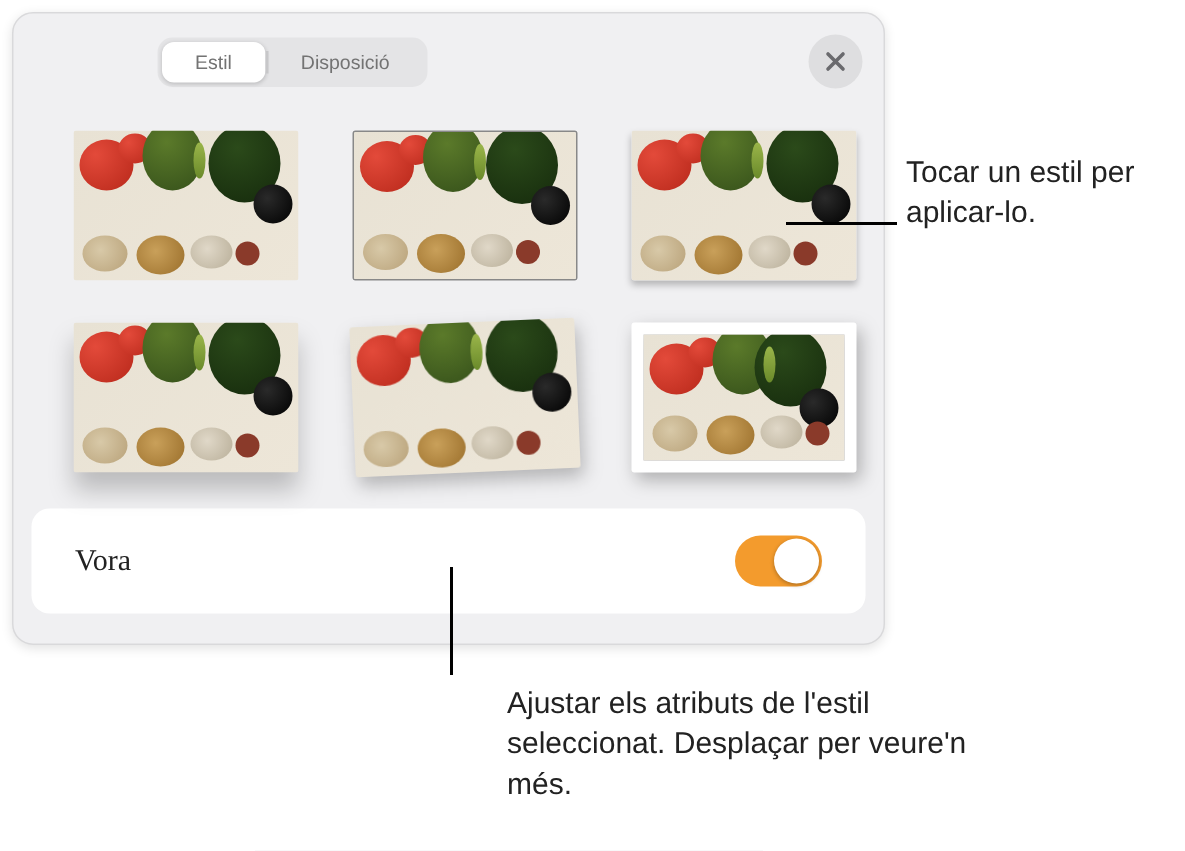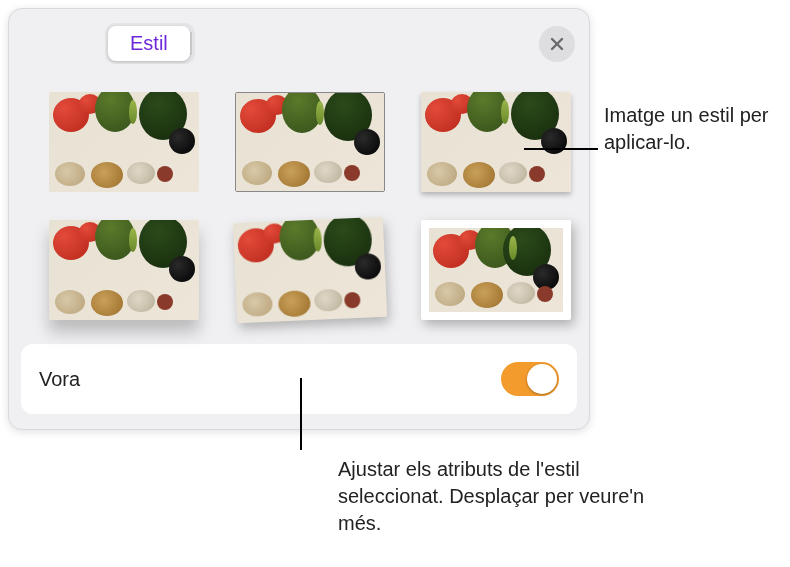--- a/index.html
+++ b/index.html
@@ -32,22 +32,22 @@
   .seg {
     display: flex;
     background: #e4e4e6;
     border-radius: 10px;
     padding: 3px;
     flex: 0 0 auto;
     margin-left: 82px;
   }
   .seg-item {
     padding: 6px 22px;
-    font-size: 20px;
-    color: #6d28d9;
+    font-size: 13px;
+    color: #737373;
     border-radius: 8px;
     cursor: pointer;
     user-select: none;
   }
   .seg-item.active {
     background: #fff;
     box-shadow: 0 1px 3px rgba(0,0,0,0.18);
     font-weight: 500;
   }
   .seg-div {
@@ -127,24 +127,25 @@
     border: 8px solid #fff;
   }
   .thumb.style3 .thumb-img {
     box-shadow: 0 3px 5px rgba(0,0,0,0.25);
   }
 
   .border-row {
     margin: 14px 12px 0 12px;
     background: #fff;
     border-radius: 12px;
-    padding: 18px 18px;
+    padding: 18px 29px;
     display: flex;
     align-items: center;
     justify-content: space-between;
+    font-family: Liberation Serif, serif;
   }
   .border-row .label {
     font-size: 20px;
     color: #222;
   }
   .switch {
     width: 58px;
     height: 34px;
     border-radius: 17px;
     background: #f39b2d;
@@ -182,20 +183,21 @@
 </head>
 <body>
 
 <div class="panel">
 
   <div class="tabbar">
     <div class="seg">
       <div class="seg-item active">Estil</div>
       <div class="seg-div"></div>
       <div class="seg-div"></div>
+      <div class="seg-item">Disposició</div>
     </div>
     <div class="close-btn">
       <svg viewBox="0 0 16 16">
         <path d="M3 3 L13 13 M13 3 L3 13" stroke="#6a6a6e" stroke-width="2.4" stroke-linecap="round" fill="none"></path>
       </svg>
     </div>
   </div>
 
   <div class="style-grid">
     <div class="thumb style1">
@@ -299,16 +301,16 @@
   <div class="border-row">
     <div class="label">Vora</div>
     <div class="switch">
       <div class="knob"></div>
     </div>
   </div>
 
 </div>
 
 <div class="leader leader1"></div>
-<div class="callout callout1">Imatge un estil per aplicar-lo.</div>
+<div class="callout callout1">Tocar un estil per aplicar-lo.</div>
 
 <div class="leader leader2a"></div>
 <div class="callout callout2">Ajustar els atributs de l'estil seleccionat. Desplaçar per veure'n més.</div>
 
 </body></html>

